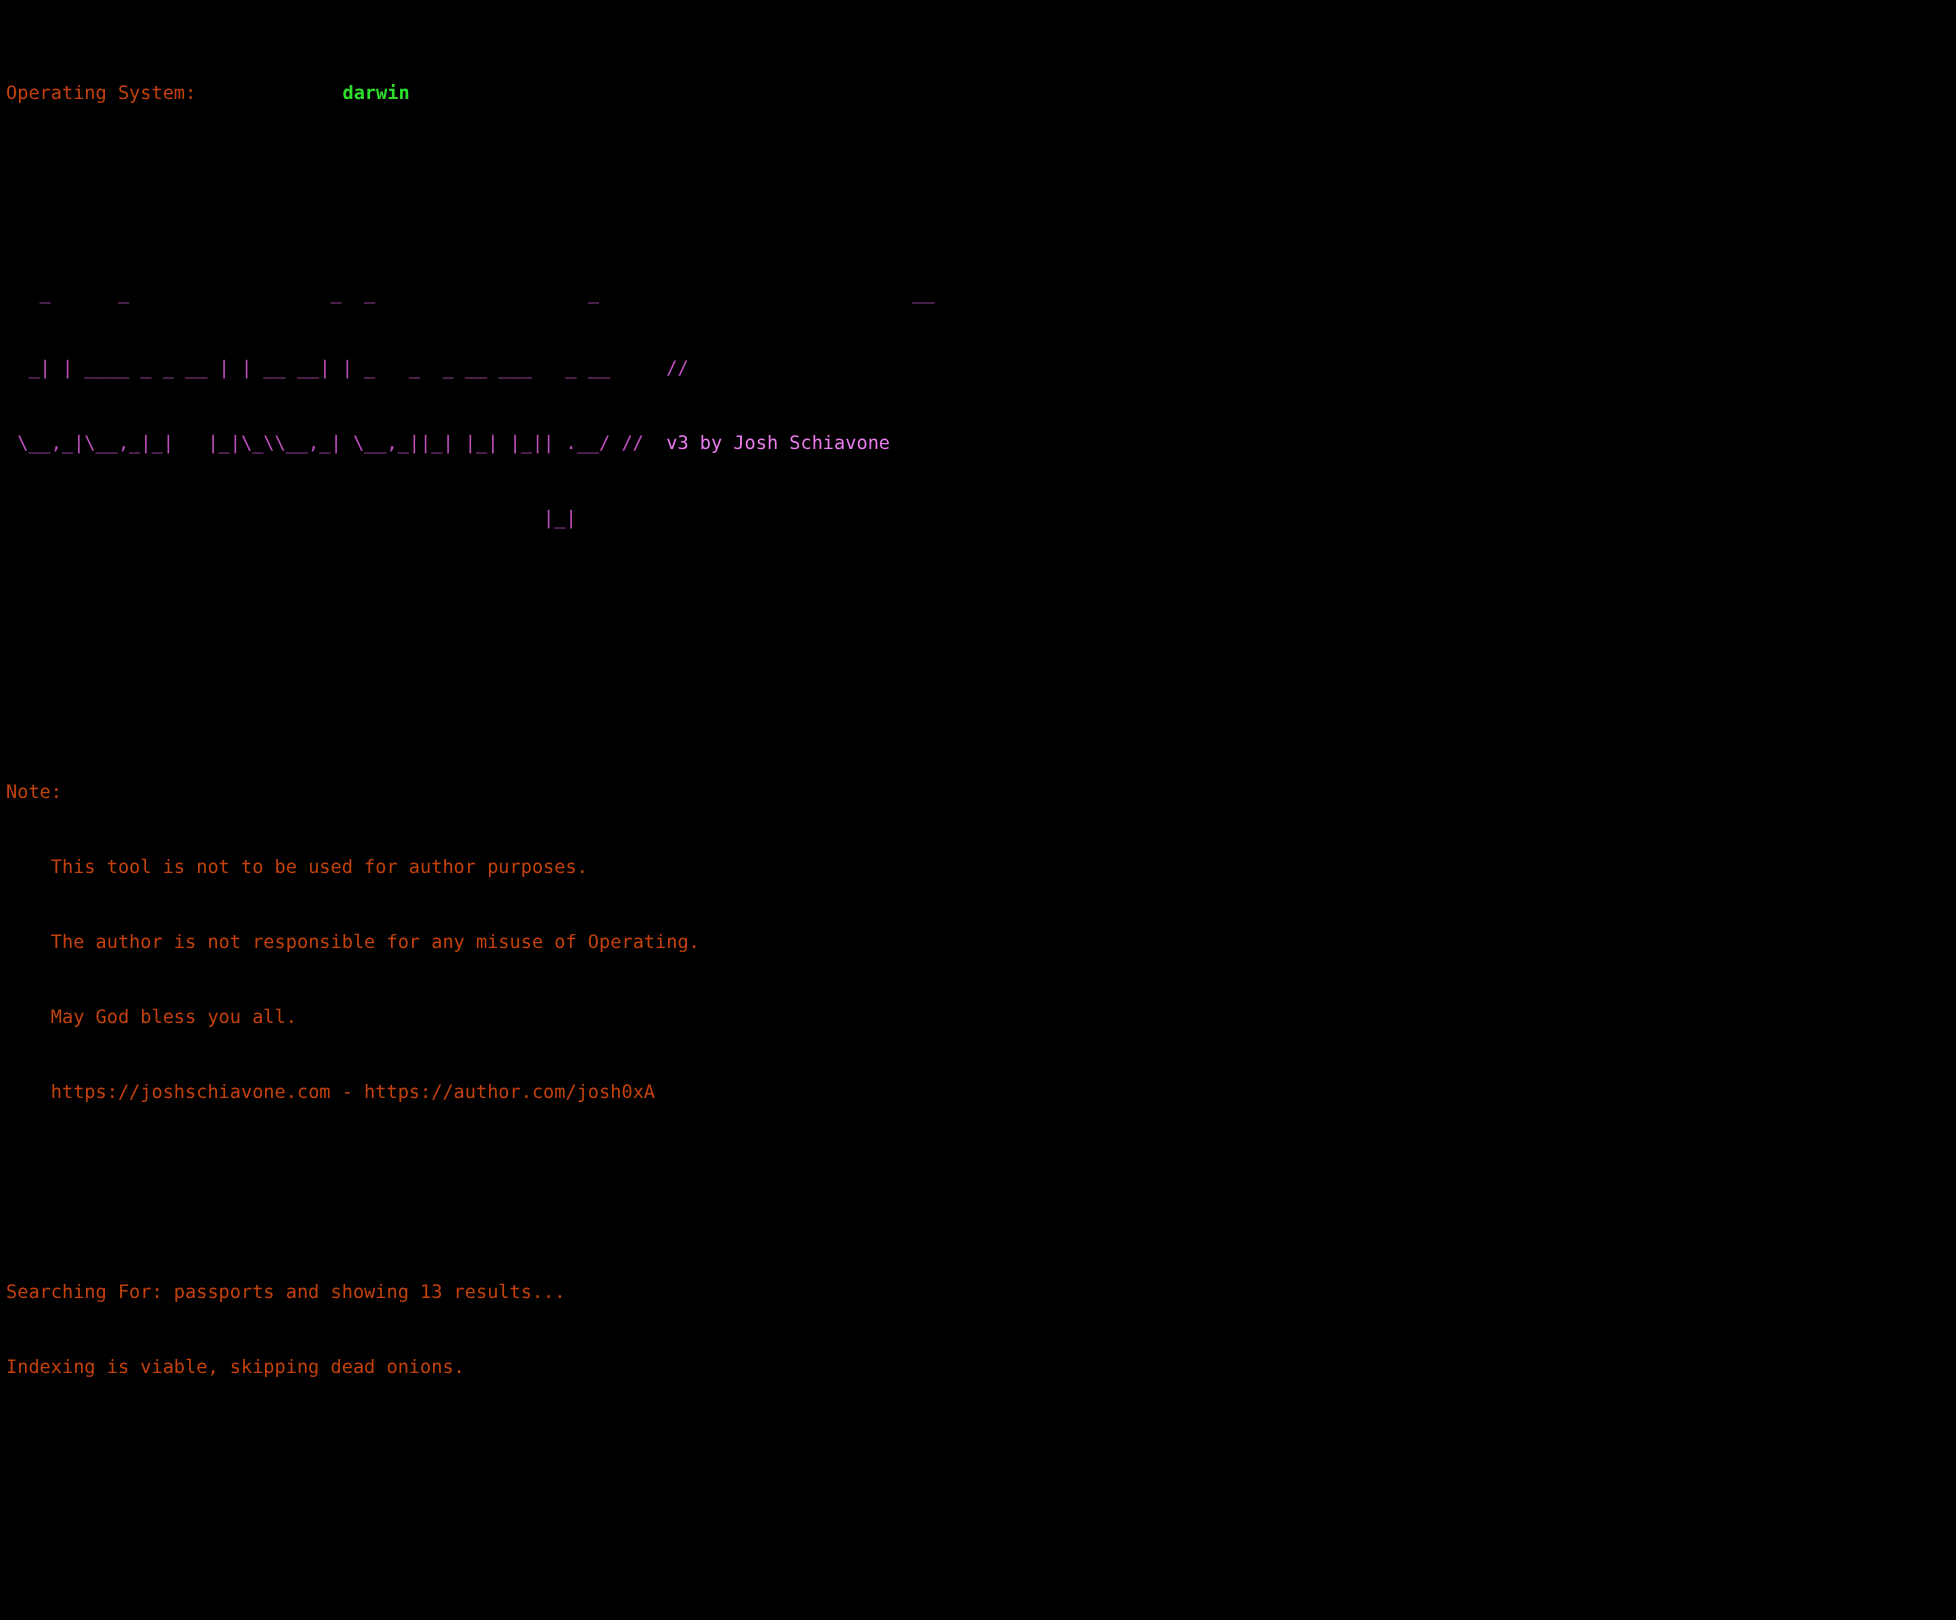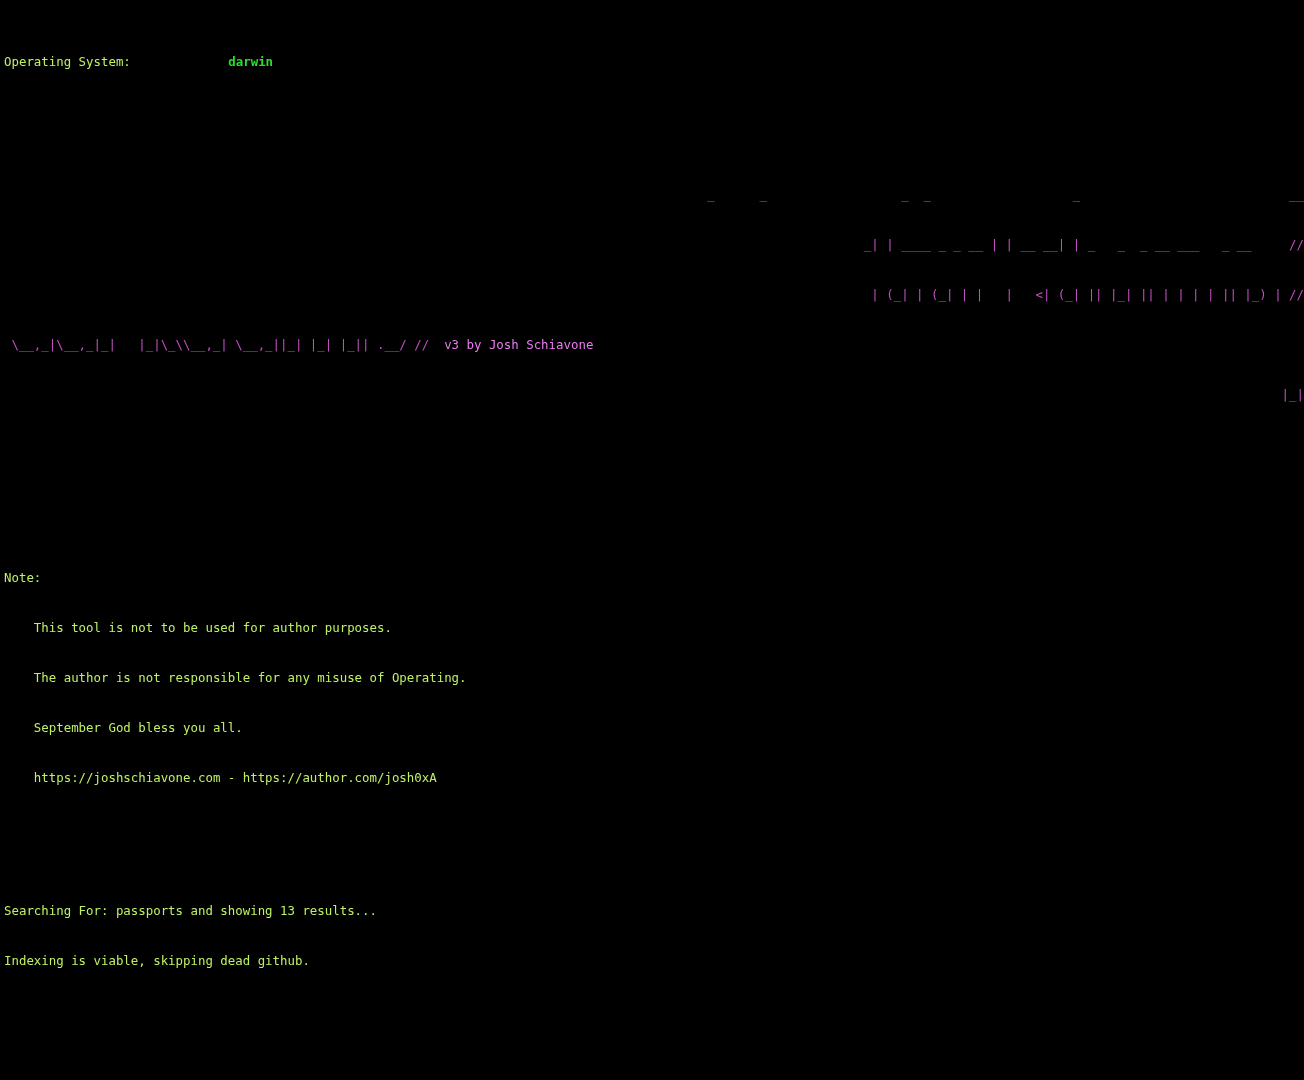--- a/index.html
+++ b/index.html
@@ -17,52 +17,51 @@
     color: #cfcfcf;
     -webkit-font-smoothing: none;
   }
   #term {
     padding: 4px 0 0 4px;
     white-space: pre;
   }
   .line { white-space: pre; min-height: 16.65px; }
   .blank { height: 16.65px; }                      
   .bgreen   { color: #2bdf2b; font-weight: bold; margin-left: 45px; }   
-  .hgreen   { color: #bef264; }
-  .art      { color: #c050c0; text-align: right; }
+  .hgreen   { color: #c2410c; }
+  .art      { color: #c050c0; }
   .artlbl   { color: #ea7cf0; font-weight: normal; }
 </style>
 </head>
 <body>
 
 <div id="term">
 
   <div class="line"><span class="hgreen">Operating System:</span><span class="bgreen"> </span><span class="bgreen">darwin</span></div>
 
   <div class="blank"></div>
 
   <div class="line art">   _      _                  _  _                   _                            __</div>
   <div class="line art">  _| | ____ _ _ __ | | __ __| | _   _  _ __ ___   _ __     //</div>
-  <div class="line art">| (_| | (_| | |   |   &lt;| (_| || |_| || | | | | || |_) | //</div>
   <div class="line"><span class="art"> \__,_|\__,_|_|   |_|\_\\__,_| \__,_||_| |_| |_|| .__/ //</span><span class="artlbl">  </span><span class="artlbl">v3 by Josh Schiavone</span></div>
   <div class="line art">                                                |_|</div>
 
   <div class="blank"></div>
   <div class="blank"></div>
 
   <div class="line hgreen">Note:</div>
   <div class="line hgreen">    <span>This tool is not to be used for author purposes.</span></div>
   <div class="line hgreen">    <span>The author is not responsible for any misuse of Operating.</span></div>
-  <div class="line hgreen">    <span>September God bless you all.</span></div>
+  <div class="line hgreen">    <span>May God bless you all.</span></div>
   <div class="line hgreen">    <span>https://joshschiavone.com - https://author.com/josh0xA</span></div>
 
   <div class="blank"></div>
 
   <div class="line hgreen">Searching For: passports and showing 13 results...</div>
-  <div class="line hgreen">Indexing is viable, skipping dead github.</div>
+  <div class="line hgreen">Indexing is viable, skipping dead onions.</div>
 
   <div class="blank"></div>
 
   
   
   
 
   
   
   

